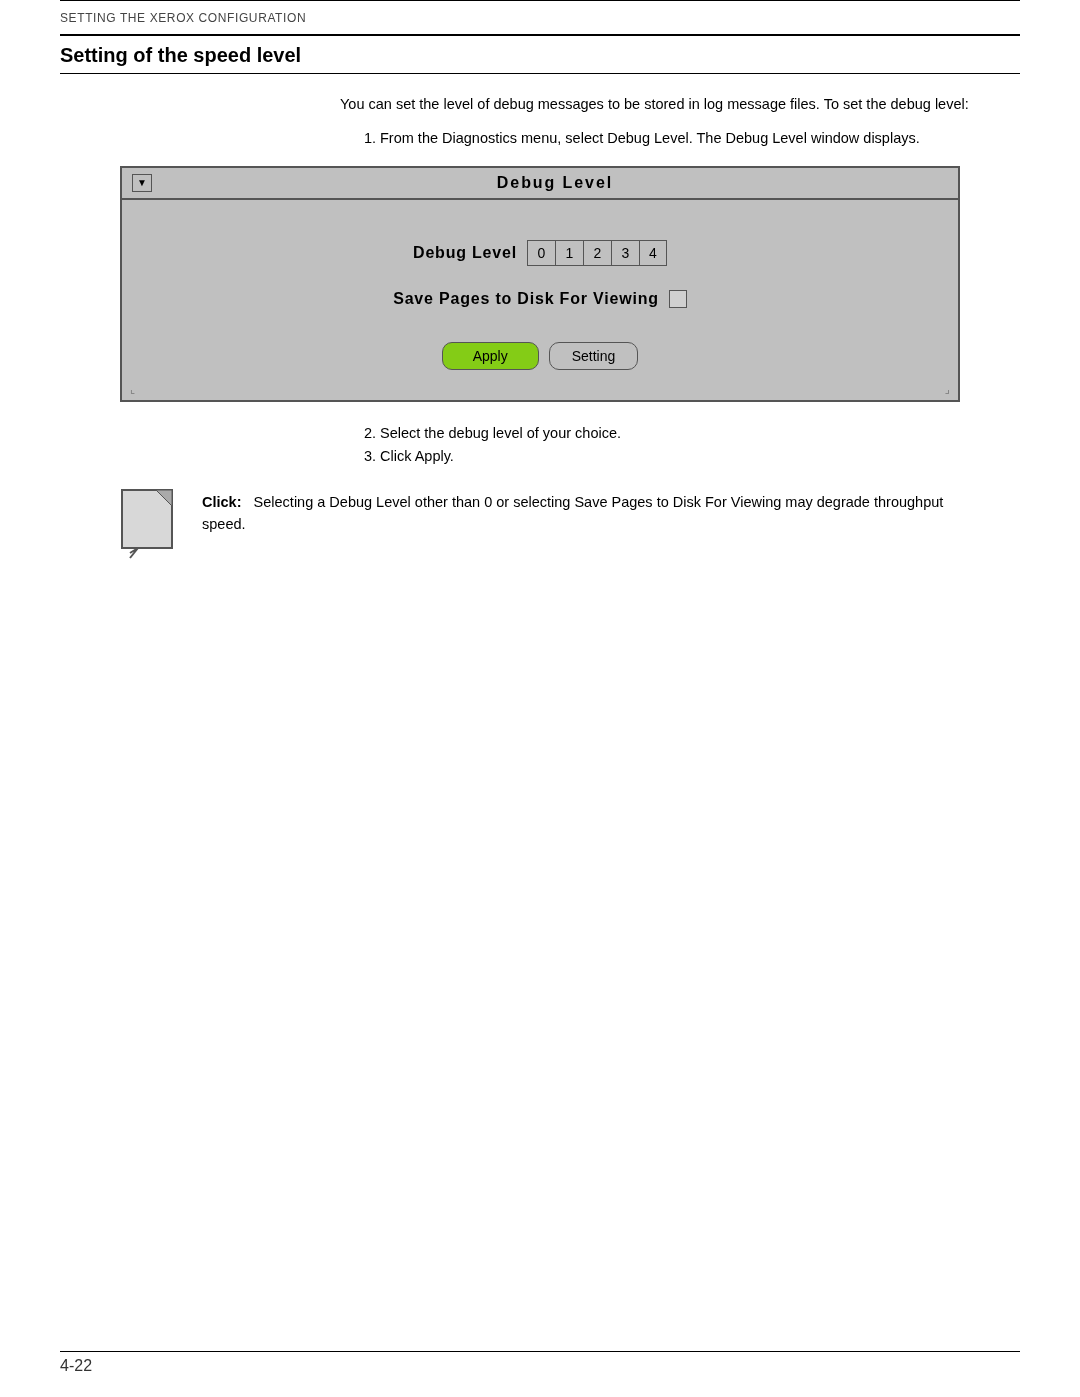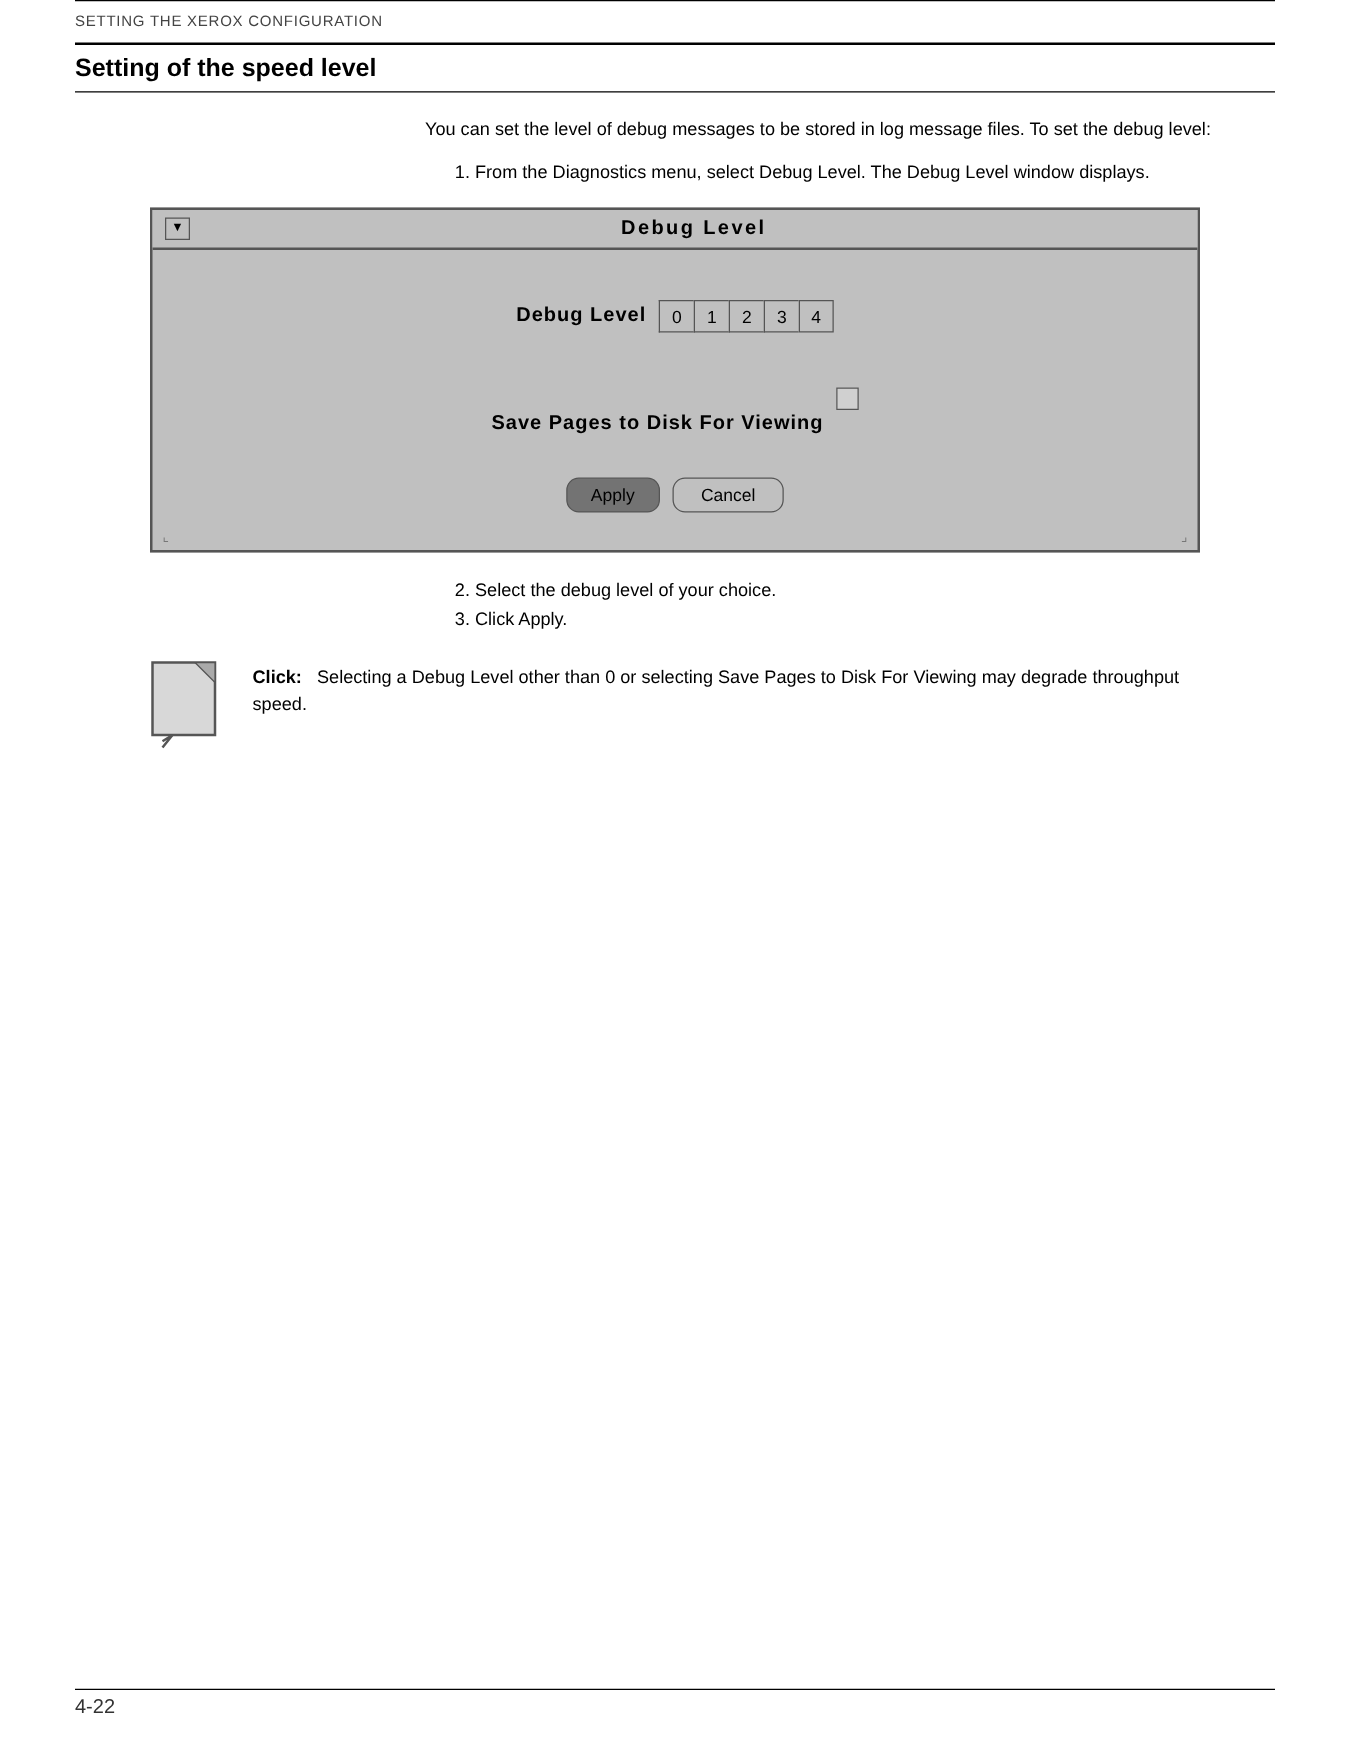--- a/index.html
+++ b/index.html
@@ -59,27 +59,27 @@
       </button>
       <button style="width: 28px; height: 26px; border: 1px solid #555; border-right: none; background: #c0c0c0; font-family: Arial, sans-serif; font-size: 14px; cursor: pointer;">
         <span>3</span>
       </button>
       <button style="width: 28px; height: 26px; border: 1px solid #555; background: #c0c0c0; font-family: Arial, sans-serif; font-size: 14px; cursor: pointer;">
         <span>4</span>
       </button>
     </div>
 
     <div style="display: flex; align-items: center; gap: 10px;">
-      <span style="font-family: Arial, sans-serif; font-size: 16px; font-weight: bold; letter-spacing: 0.05em; margin-top: 40px;">Save Pages to Disk For Viewing</span>
+      <span style="font-family: Arial, sans-serif; font-size: 16px; font-weight: bold; letter-spacing: 0.05em;">Save Pages to Disk For Viewing</span>
       <input type="checkbox" style="width: 18px; height: 18px; cursor: pointer; appearance: none; background: rgb(208, 208, 208); border: 1px solid rgb(85, 85, 85);">
     </div>
 
     <div style="display: flex; gap: 10px; margin-top: 10px;">
-      <button style="padding: 5px 19px; border: 1px solid #555; background: #737373; font-family: Arial, sans-serif; font-size: 14px; cursor: pointer; border-radius: 10px;">Apply</button>
-      <button style="padding: 5px 22px; border: 1px solid #555; background: #c0c0c0; font-family: Arial, sans-serif; font-size: 14px; cursor: pointer; border-radius: 10px;">Cancel</button>
+      <button style="padding: 5px 30px; border: 1px solid #555; background: #84cc16; font-family: Arial, sans-serif; font-size: 14px; cursor: pointer; border-radius: 10px;">Apply</button>
+      <button style="padding: 5px 22px; border: 1px solid #555; background: #c0c0c0; font-family: Arial, sans-serif; font-size: 14px; cursor: pointer; border-radius: 10px;">Setting</button>
     </div>
 
   </div>
 
   <div style="position: absolute; bottom: 4px; left: 8px; font-size: 11px; color: #777;">⌞</div>
   <div style="position: absolute; bottom: 4px; right: 8px; font-size: 11px; color: #777;">⌟</div>
 
 </div>
 
 <ol start="2" style="margin: 0 60px 20px 380px; font-family: Arial, sans-serif; font-size: 14.5px; line-height: 1.6;">

